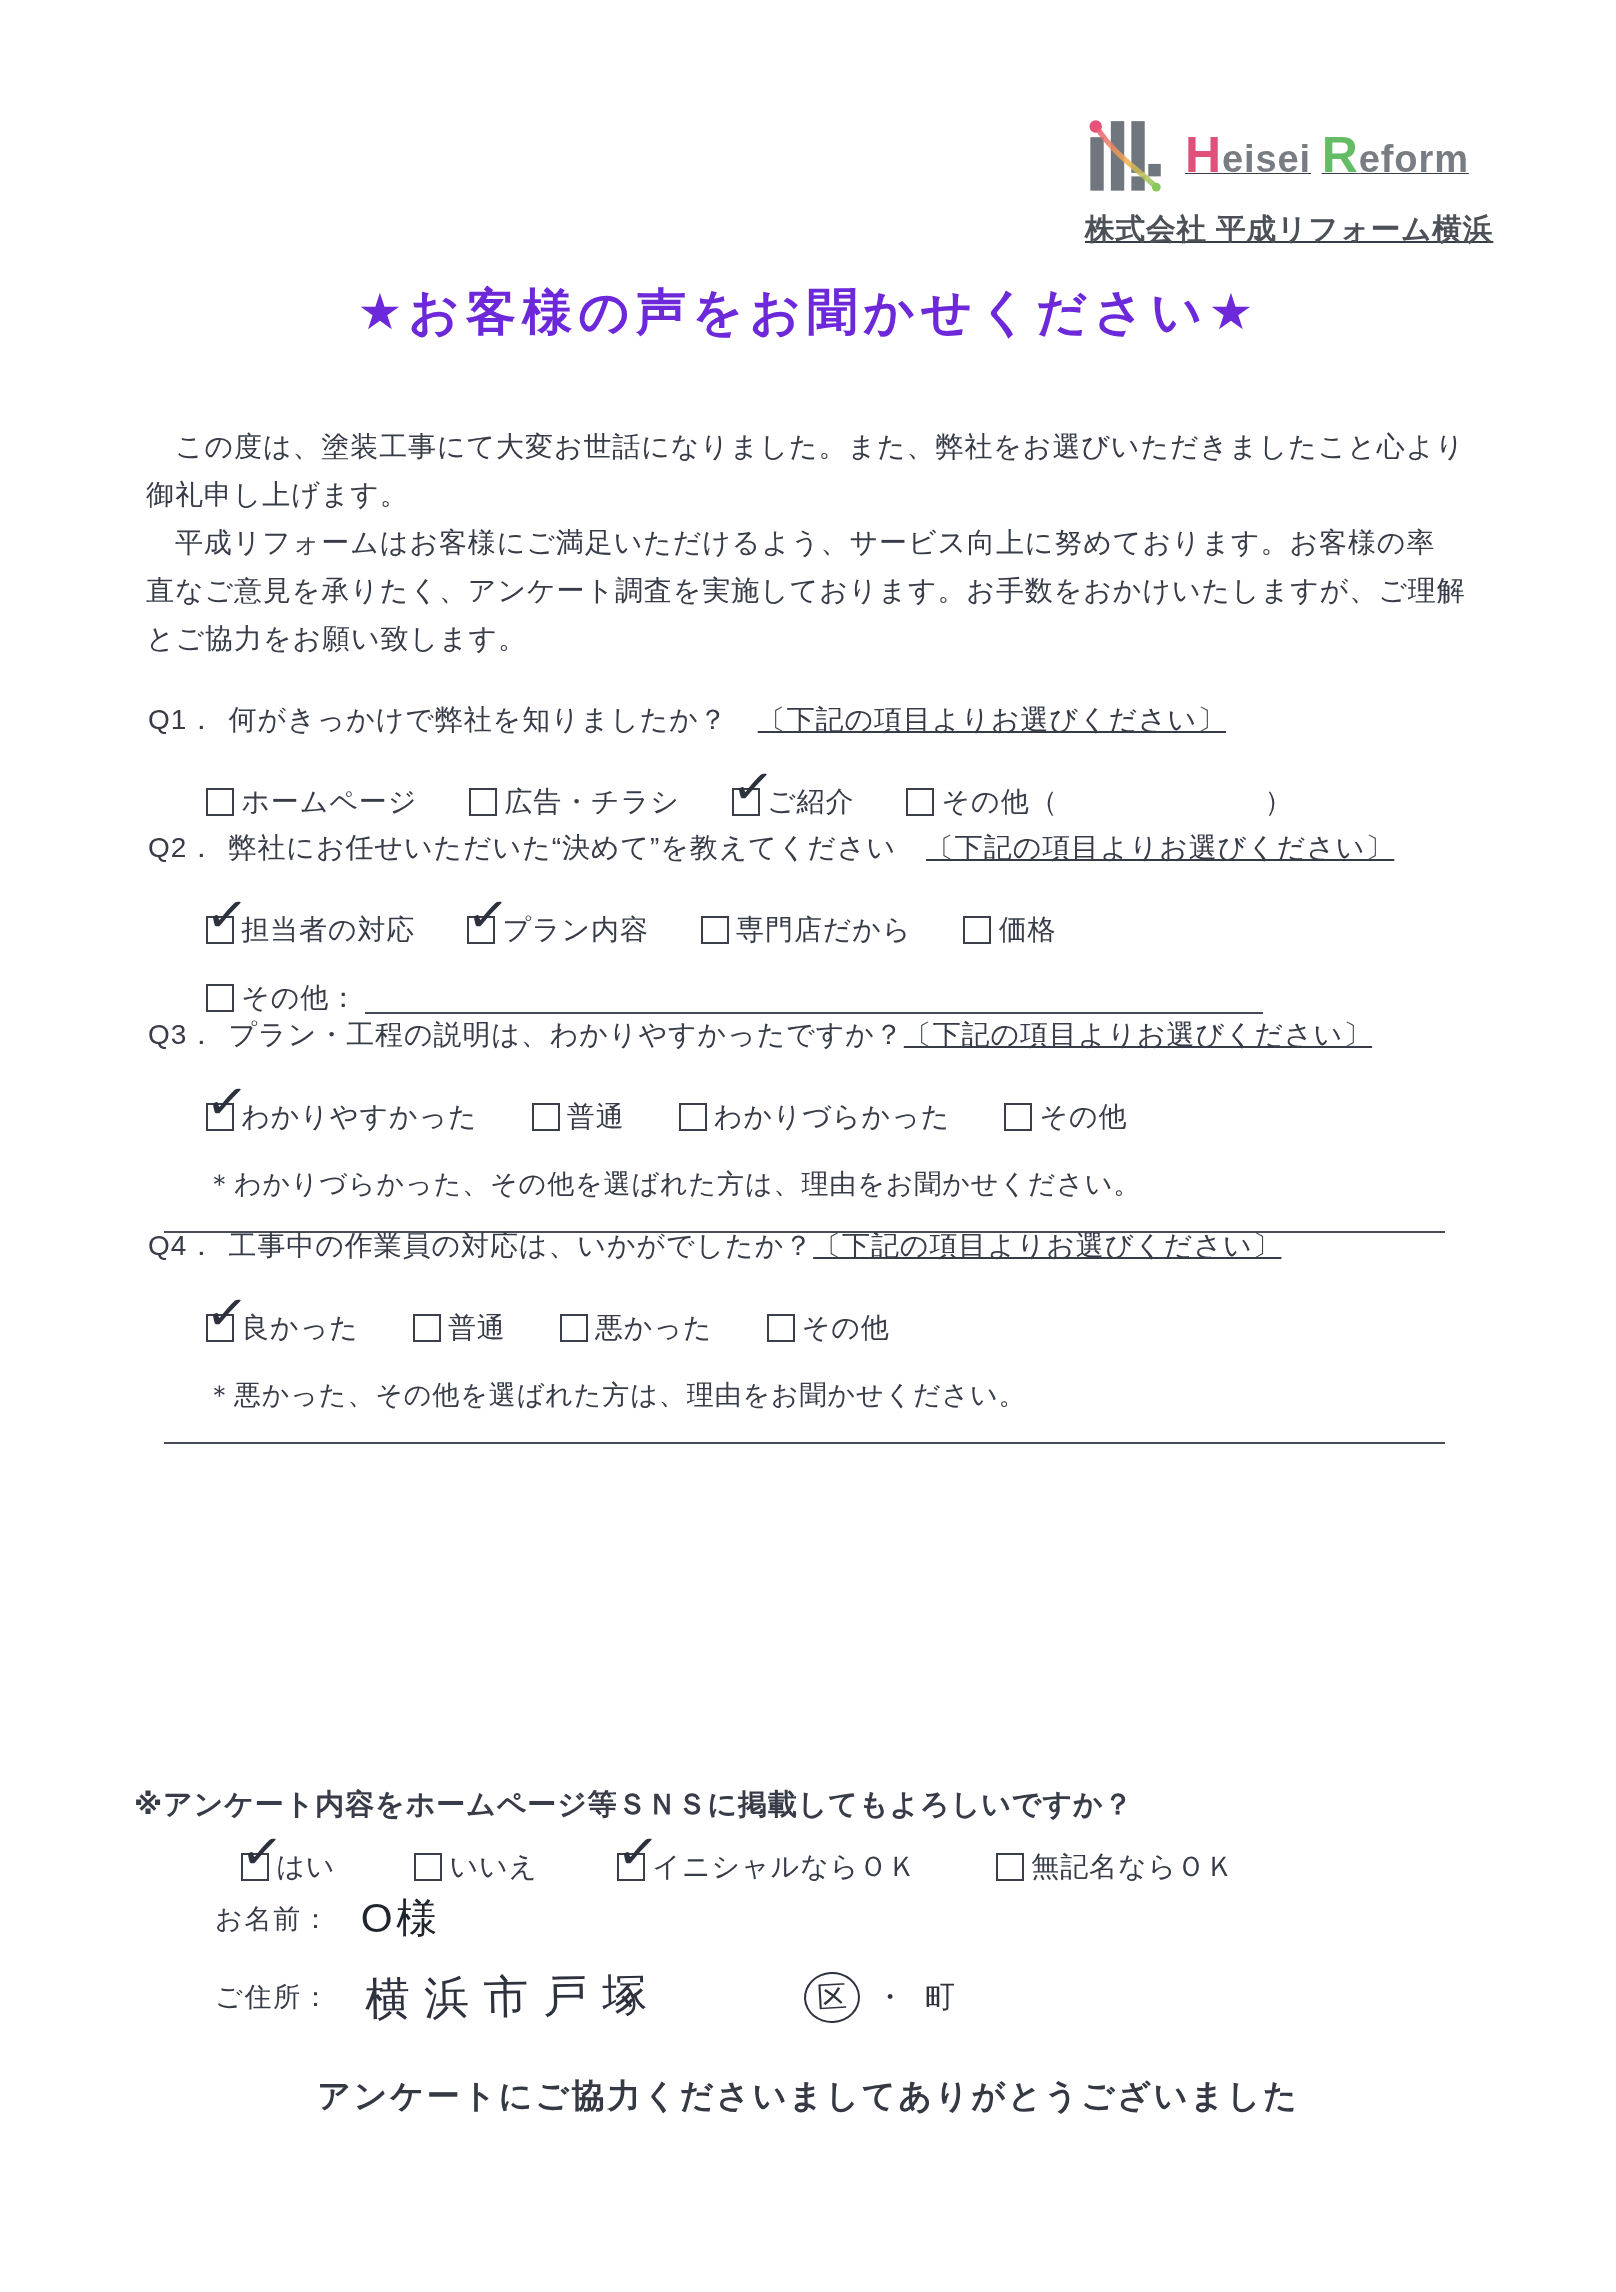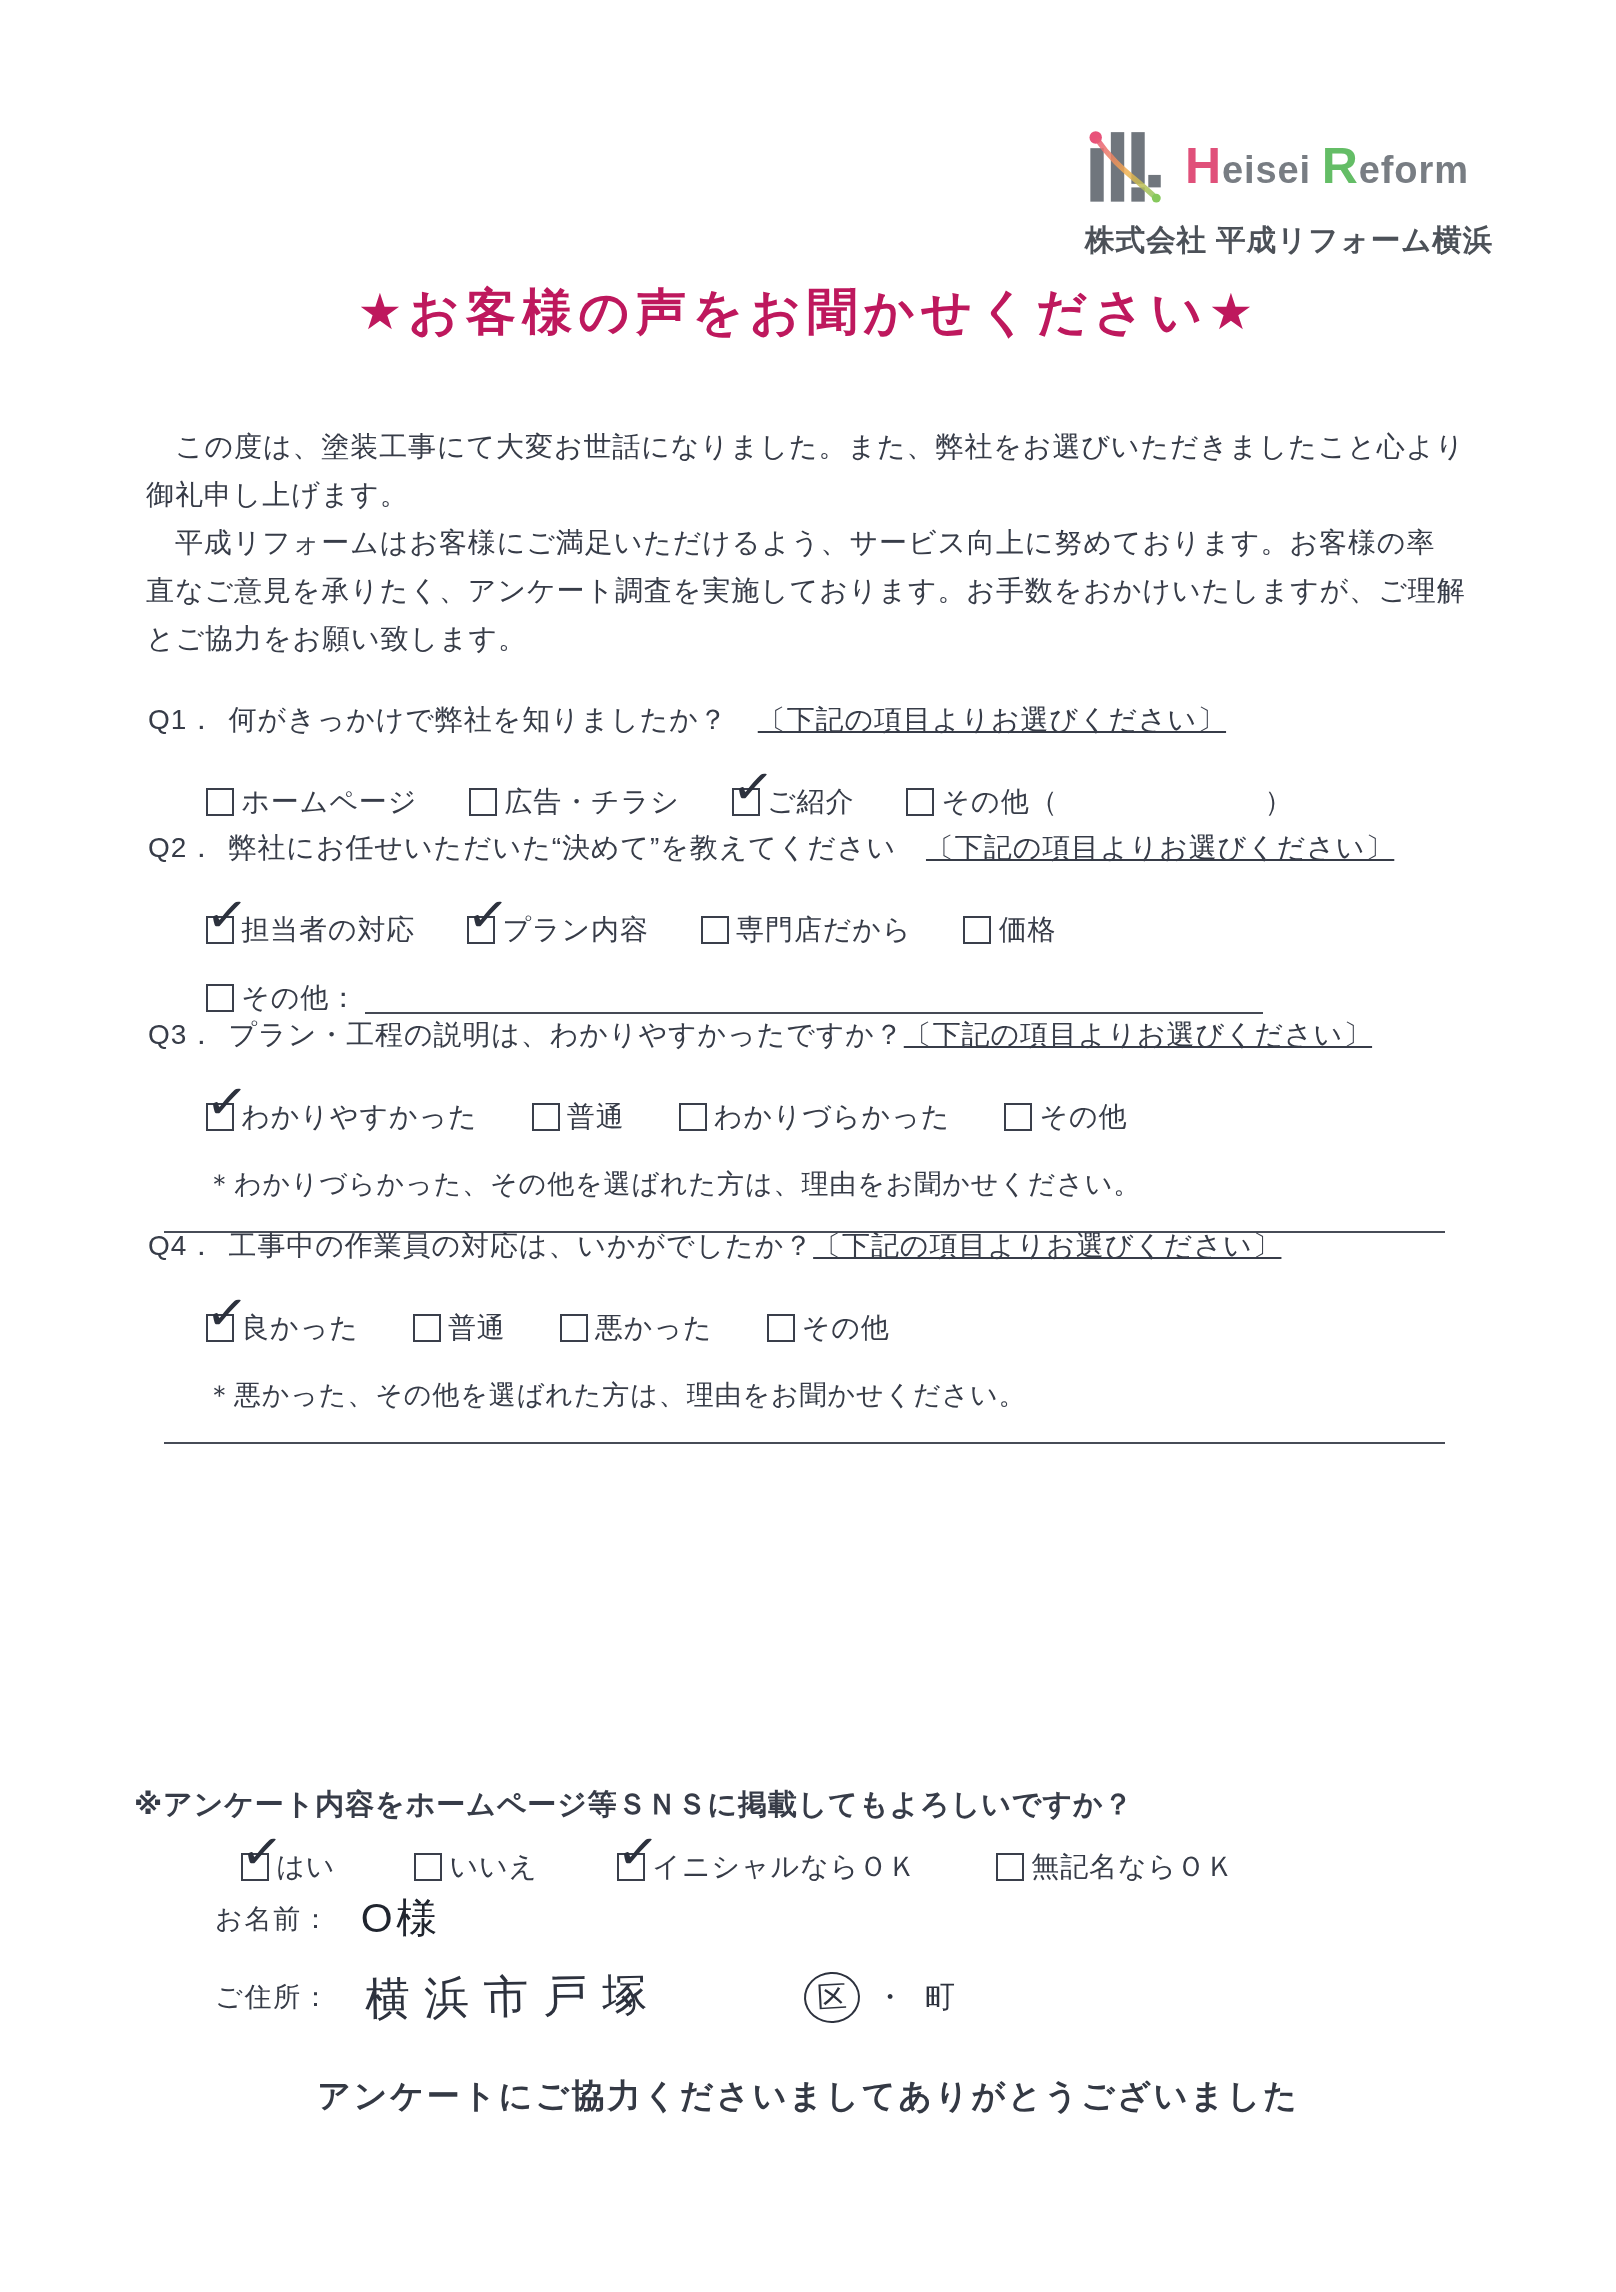--- a/index.html
+++ b/index.html
@@ -5,33 +5,33 @@
   html,body{margin:0;padding:0;background:#e9e9e9;}
   .page{
     position:relative;
     width:1617px;height:2293px;
     background:#ffffff;
     font-family:"Liberation Sans","DejaVu Sans",sans-serif;
     color:#373c48;
     overflow:hidden;
   }
   
-  #logo{position:absolute;top:121px;left:1085px;width:421px;}
+  #logo{position:absolute;top:110px;left:1085px;width:421px;text-decoration:underline;}
   .logo-top{display:flex;align-items:center;gap:18px;}
   .wm{white-space:nowrap;font-weight:700;letter-spacing:0.9px;}
   .wm .cap{font-size:50px;}
   .wm .low{font-size:38px;color:#787d83;}
   .wm .pink{color:#e0507a;}
   .wm .green{color:#64bd66;}
   .wm .gap{display:inline-block;width:10.7px;}
   .company{margin-top:9px;font-size:29.6px;font-weight:700;color:#4c5158;letter-spacing:0.9px;white-space:nowrap;}
   
   #title{
     position:absolute;top:279px;left:0;width:1617px;margin:0;
-    text-align:center;font-size:50px;font-weight:600;color:#be185d;
+    text-align:center;font-size:50px;font-weight:600;color:#6d28d9;
     letter-spacing:6.3px;white-space:nowrap;
   }
   
   #intro{position:absolute;top:423px;left:146px;width:1397px;font-size:28px;font-weight:500;}
   .intro-line{line-height:48px;white-space:nowrap;letter-spacing:0.9px;}
   
   .qblock{position:absolute;left:148px;width:1397px;}
   #q1{top:701px;} #q2{top:829px;} #q3{top:1016px;} #q4{top:1227px;} #q5{top:1426px;}
   .qhead{font-size:28px;font-weight:500;letter-spacing:0.9px;white-space:nowrap;line-height:38px;}
   .qno{margin-right:12.5px;}

